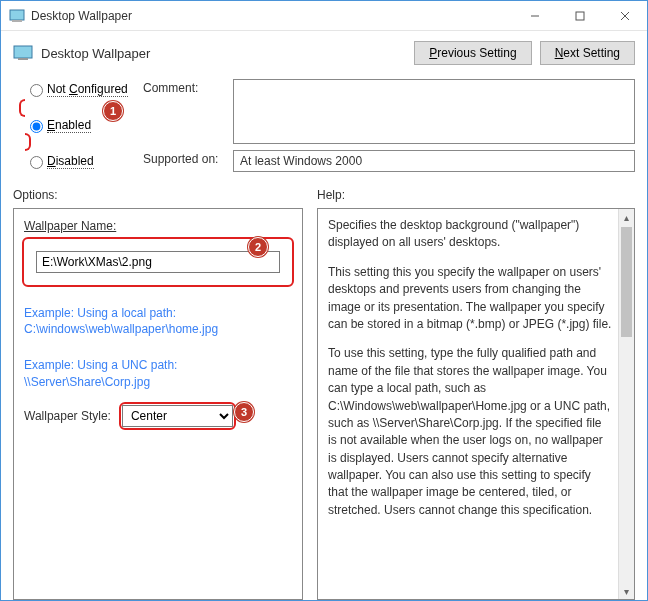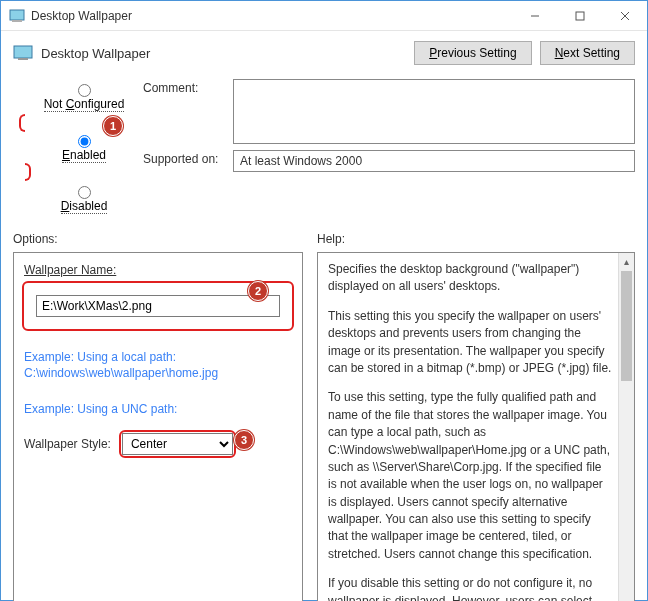--- a/index.html
+++ b/index.html
@@ -9,21 +9,21 @@
 .titlebar .icon { width: 16px; height: 16px; margin-right: 6px; }
 .titlebar .title { flex: 1; color: #333; }
 .titlebar .wbtn { width: 45px; height: 30px; display: flex; align-items: center; justify-content: center; color: #555; }
 .content { flex: 1; display: flex; flex-direction: column; padding: 8px 12px 0 12px; }
 .header-row { display: flex; align-items: center; padding: 2px 0 6px 0; }
 .header-row .hicon { width: 20px; height: 20px; margin-right: 8px; }
 .header-row .htitle { flex: 1; color: #333; font-size: 13px; }
 .header-row button { margin-left: 8px; padding: 4px 14px; background: #e1e1e1; border: 1px solid #adadad; text-align: right; }
 .config-row { display: flex; margin-top: 6px; }
 .radios { width: 130px; padding-left: 12px; }
-.radio { display: flex; align-items: center; margin: 4px 0; position: relative; color: #000; flex-direction: column; }
+.radio { display: flex; align-items: center; margin: 4px 0; position: relative; color: #000; }
 .radio input { margin-right: 4px; }
 .radio .lbl { border-bottom: 1px dotted #555; }
 .enabled-wrap { border: 2px solid #e02020; border-radius: 6px; padding: 0 4px; margin-left:-6px; }
 .right-col { flex: 1; }
 .field-row { display: flex; margin: 2px 0; }
 .field-row .flabel { width: 90px; color: #333; padding-top:2px }
 .field-row textarea { flex: 1; height: 65px; border: 1px solid #888; resize: none; font-family: inherit; padding:2px 4px; }
 .field-row .sup-box { flex: 1; border: 1px solid #888; padding: 3px 6px; color:#333; }
 .mid { display: flex; margin-top: 14px; gap: 14px; flex:1; min-height:0; }
 .mid-col { display:flex; flex-direction:column; min-height:0;}
@@ -135,41 +135,41 @@
               <input class="name-input" value="E:\Work\XMas\2.png" style="">
             </div>
             <span class="badge" style="right:24px; top:0px;">2</span>
           </div>
           <div class="example">
             <div>Example: Using a local path:</div>
             <div>C:\windows\web\wallpaper\home.jpg</div>
           </div>
           <div class="example">
             <div>Example: Using a UNC path:</div>
+            <div>\\Server\Share\Corp.jpg</div>
           </div>
           <div class="style-row rel">
             <span class="slabel">Wallpaper Style:</span>
             <span class="select-wrap">
               <select>
                 <option>Center</option>
               </select>
             </span>
             <span class="badge" style="left:210px; top:0;">3</span>
           </div>
         </div>
       </div>
 
       <div class="mid-col mid-right">
         <div class="sec-label">Help:</div>
         <div class="panel" style="padding-right:22px">
           <div class="help-text">
             <p>Specifies the desktop background ("wallpaper") displayed on all users' desktops.</p>
             <p>This setting this you specify the wallpaper on users' desktops and prevents users from changing the image or its presentation. The wallpaper you specify can be stored in a bitmap (*.bmp) or JPEG (*.jpg) file.</p>
             <p>To use this setting, type the fully qualified path and name of the file that stores the wallpaper image. You can type a local path, such as C:\Windows\web\wallpaper\Home.jpg or a UNC path, such as \\Server\Share\Corp.jpg. If the specified file is not available when the user logs on, no wallpaper is displayed. Users cannot specify alternative wallpaper. You can also use this setting to specify that the wallpaper image be centered, tiled, or stretched. Users cannot change this specification.</p>
-            <p>If you disable this setting or do not configure it, no wallpaper is displayed. However, users can select the wallpaper of their choice.</p>
           </div>
           <div class="scrollbar">
             <div class="sb-btn">▴</div>
             <div class="sb-thumb"></div>
             <div class="sb-btn" style="position:absolute;bottom:0;left:0;right:0">▾</div>
           </div>
         </div>
       </div>
     </div>
 

